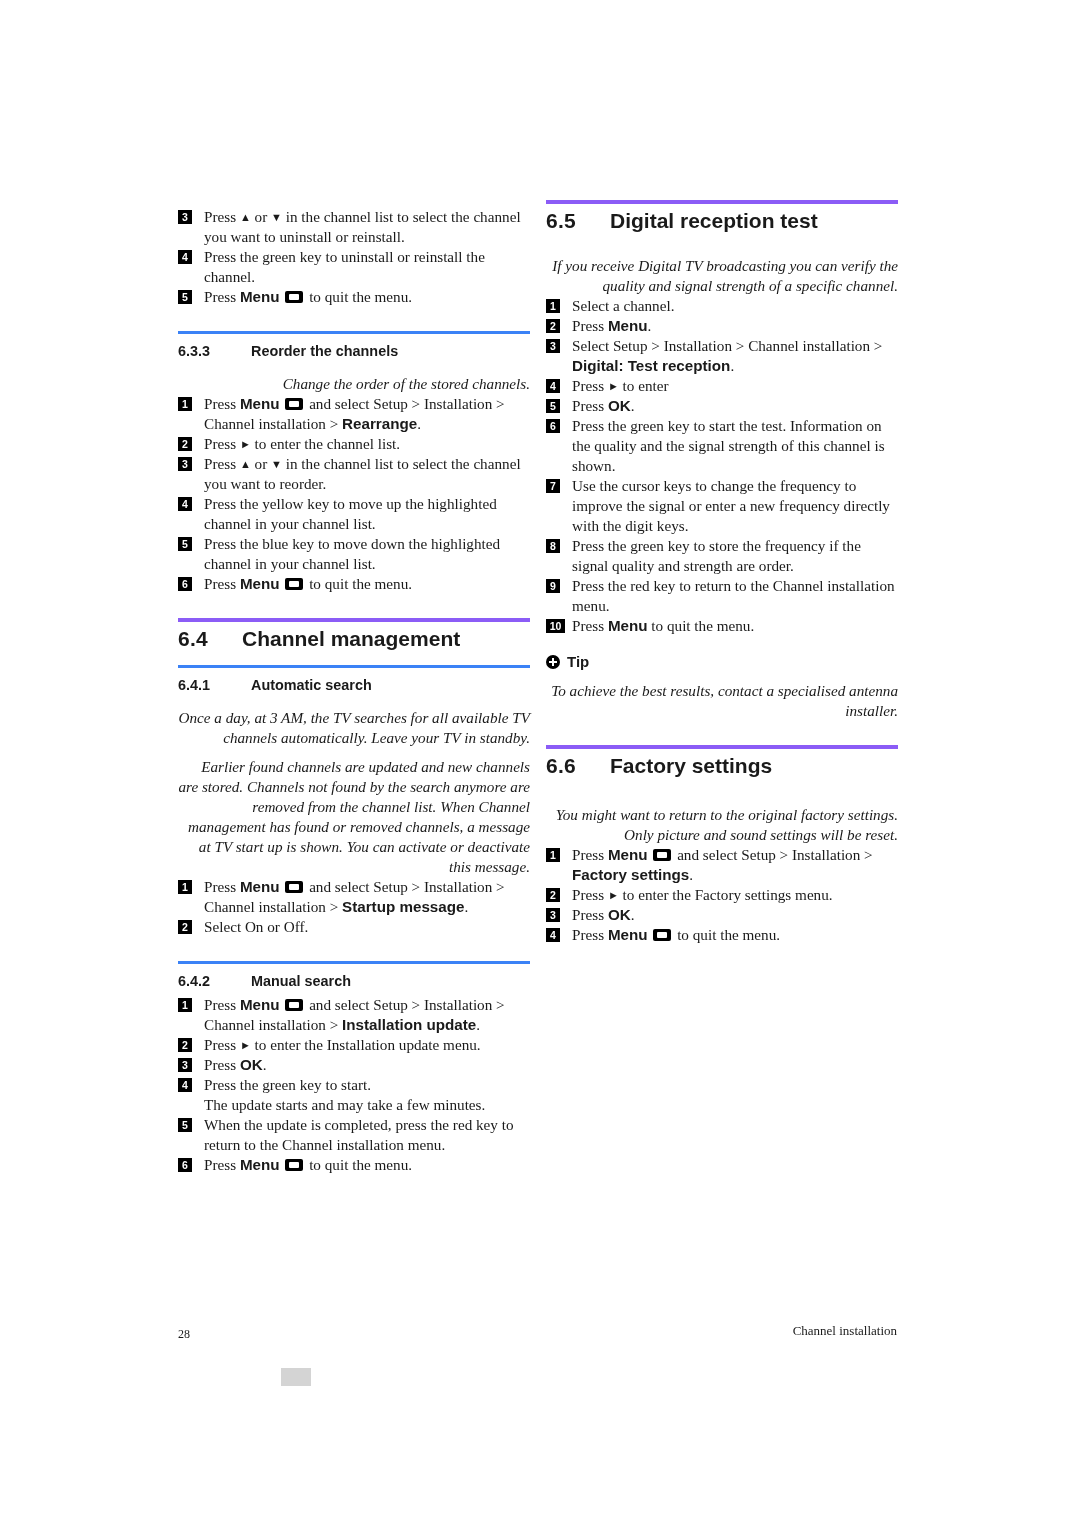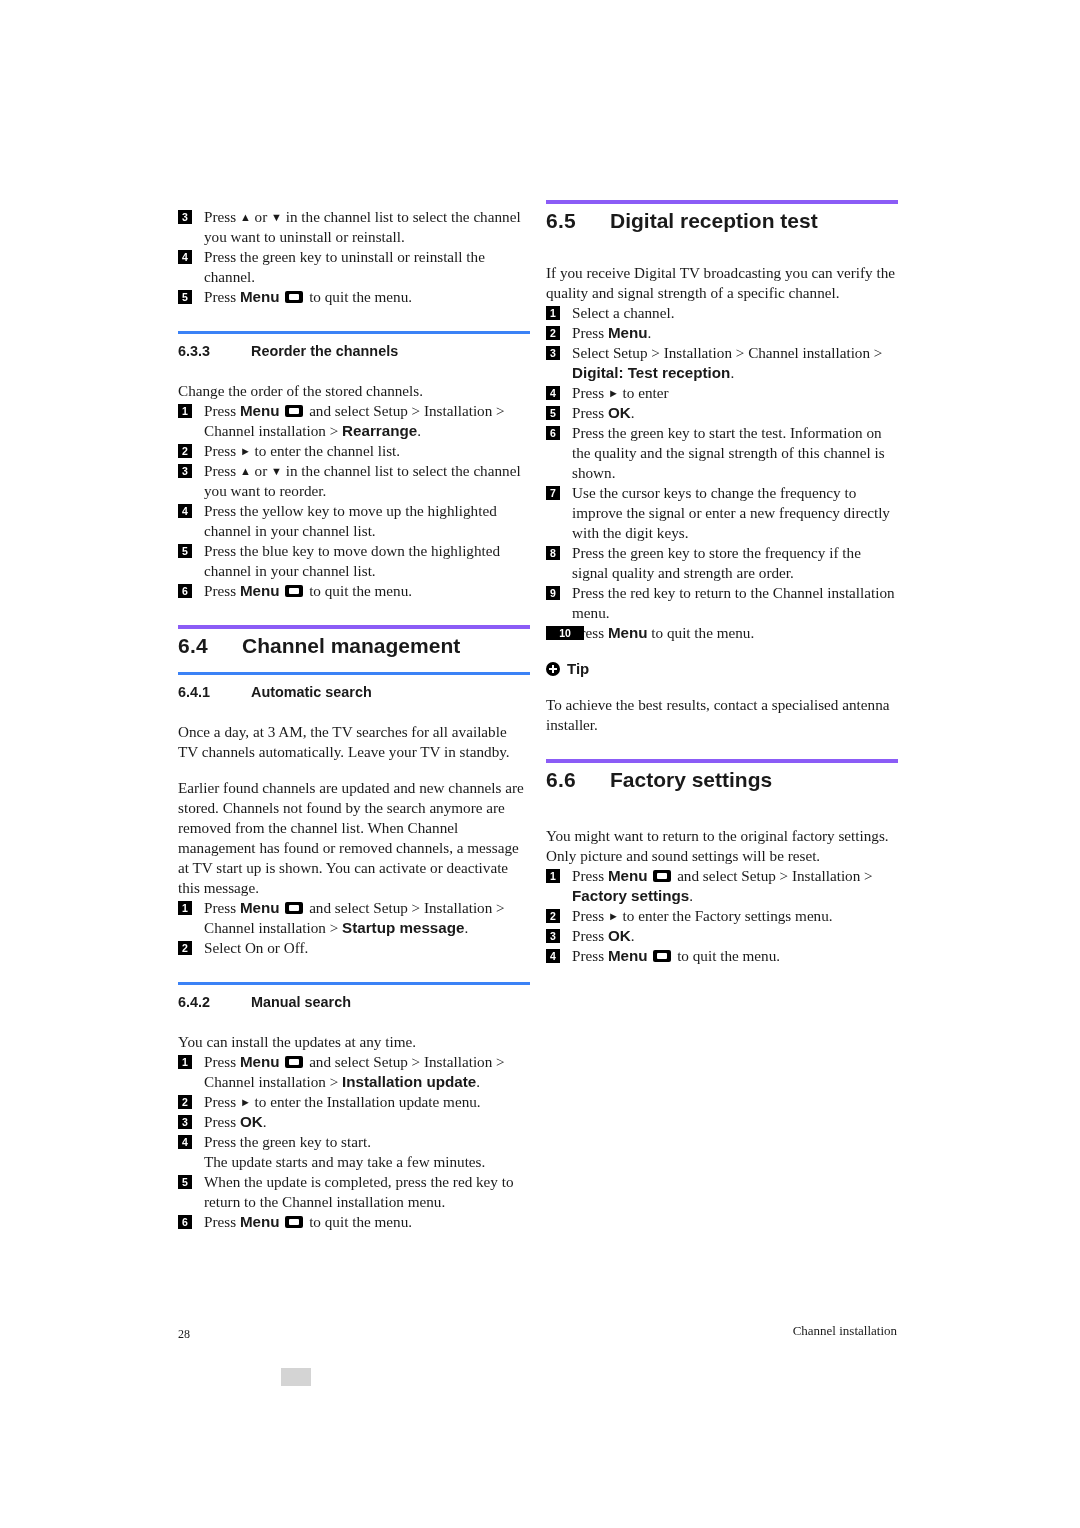--- a/index.html
+++ b/index.html
@@ -26,22 +26,23 @@
     width: 352px;
     font-size: 15.2px;
     line-height: 20px;
     color: #1a1a1a;
   }
   .col-left { left: 178px; top: 207px; }
   .col-right { left: 546px; top: 200px; }
 
   
   .para {
-    margin: 16px 0 0 0;
-    text-align: left;
+    margin: 9px 0 0 0;
+    text-align: right;
+    font-style: italic;
   }
 
   
   .steps { margin: 0; padding: 0; list-style: none; }
   .step {
     position: relative;
     padding-left: 26px;
     margin: 0;
   }
   .step .num {
@@ -51,21 +52,21 @@
     width: 14px;
     height: 14px;
     background: #000;
     color: #fff;
     font-family: "Liberation Sans", sans-serif;
     font-size: 10.5px;
     line-height: 14px;
     text-align: center;
     font-weight: bold;
   }
-  .step .num.wide { width: 38px; }
+  .step .num.wide { width: 19px; }
   .step .txt { display: block; }
 
   
   .sec-head {
     display: flex;
     align-items: baseline;
     border-top: 4px solid #8b5cf6;
     padding-top: 7px;
     margin-top: 0;
   }
@@ -268,21 +269,20 @@
       </li>
     </ul>
 
     <div class="sp24"></div>
 
     <div class="sub-head">
       <span class="no">6.4.2</span>
       <span class="ttl">Manual search</span>
     </div>
     <div class="sp4"></div>
-    <p class="para">You can install the updates at any time.</p>
 
     <ul class="steps">
       <li class="step">
         <span class="num">1</span>
         <span class="txt">Press <b class="sans">Menu</b> <span class="keyicon"></span> and select Setup &gt; Installation &gt; Channel installation &gt; <b class="sans">Installation update</b>.</span>
       </li>
       <li class="step">
         <span class="num">2</span>
         <span class="txt">Press <span class="arrow-r">►</span> to enter the Installation update menu.</span>
       </li>

